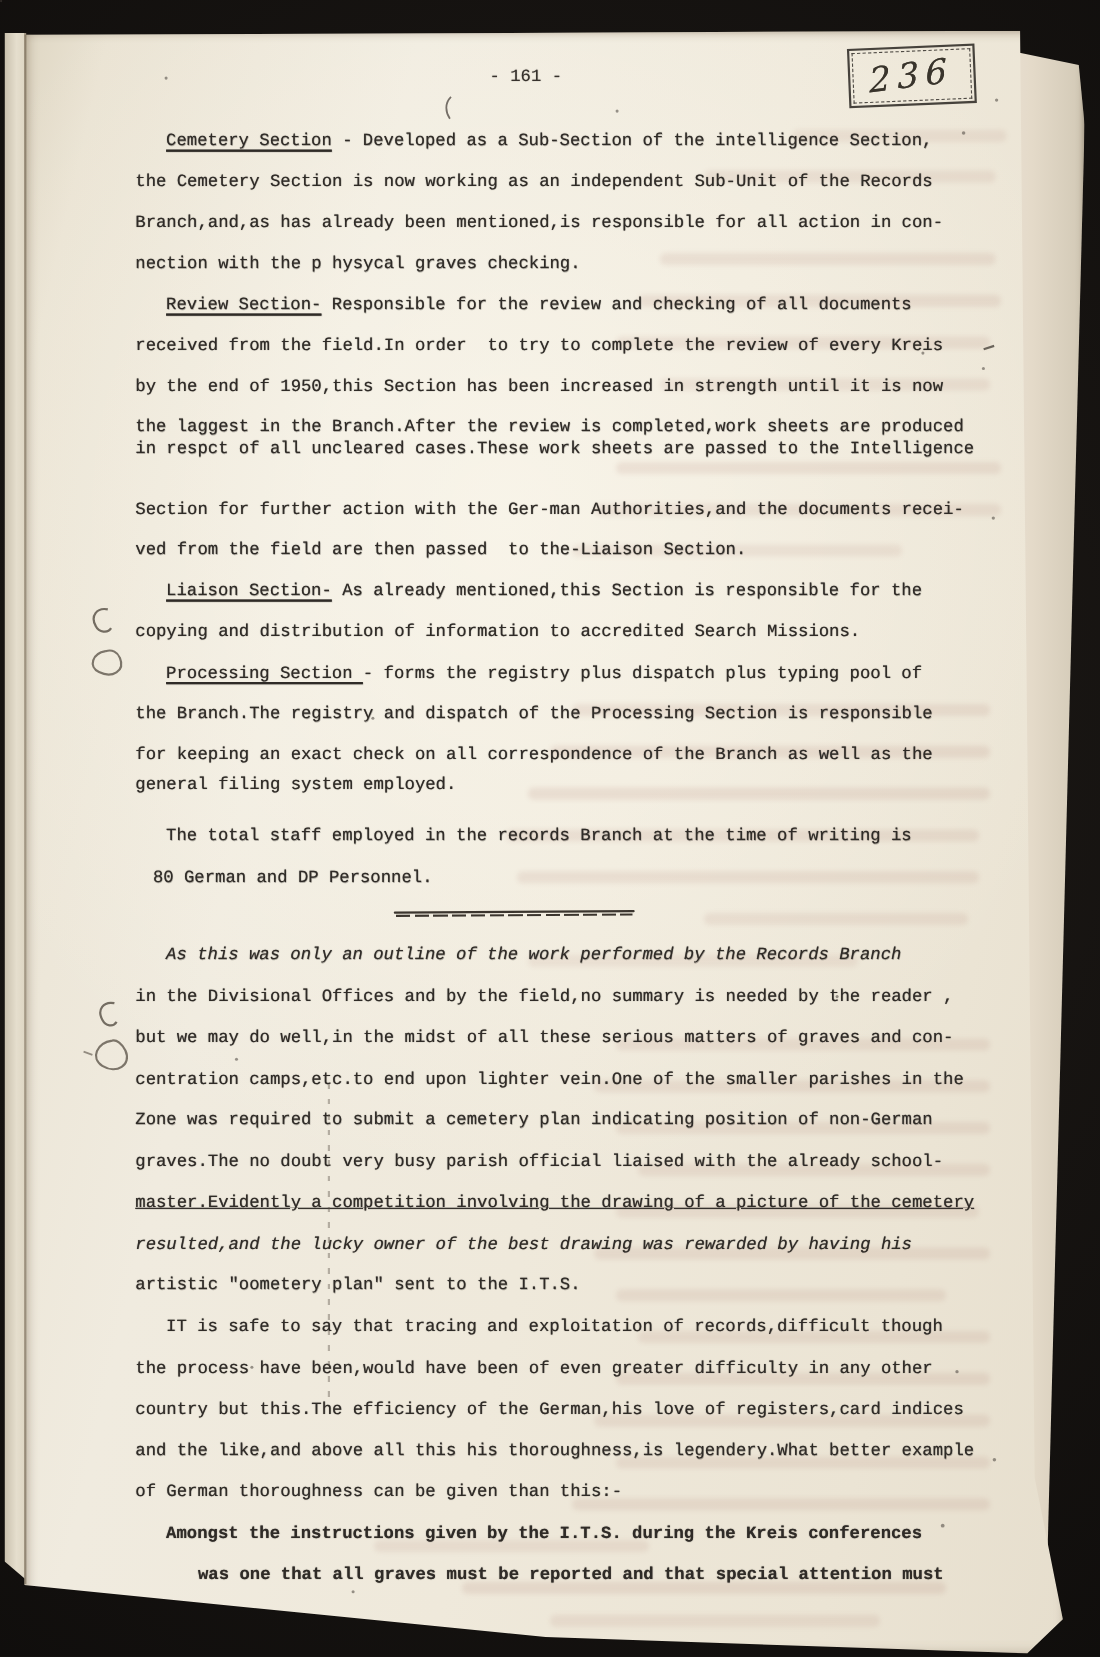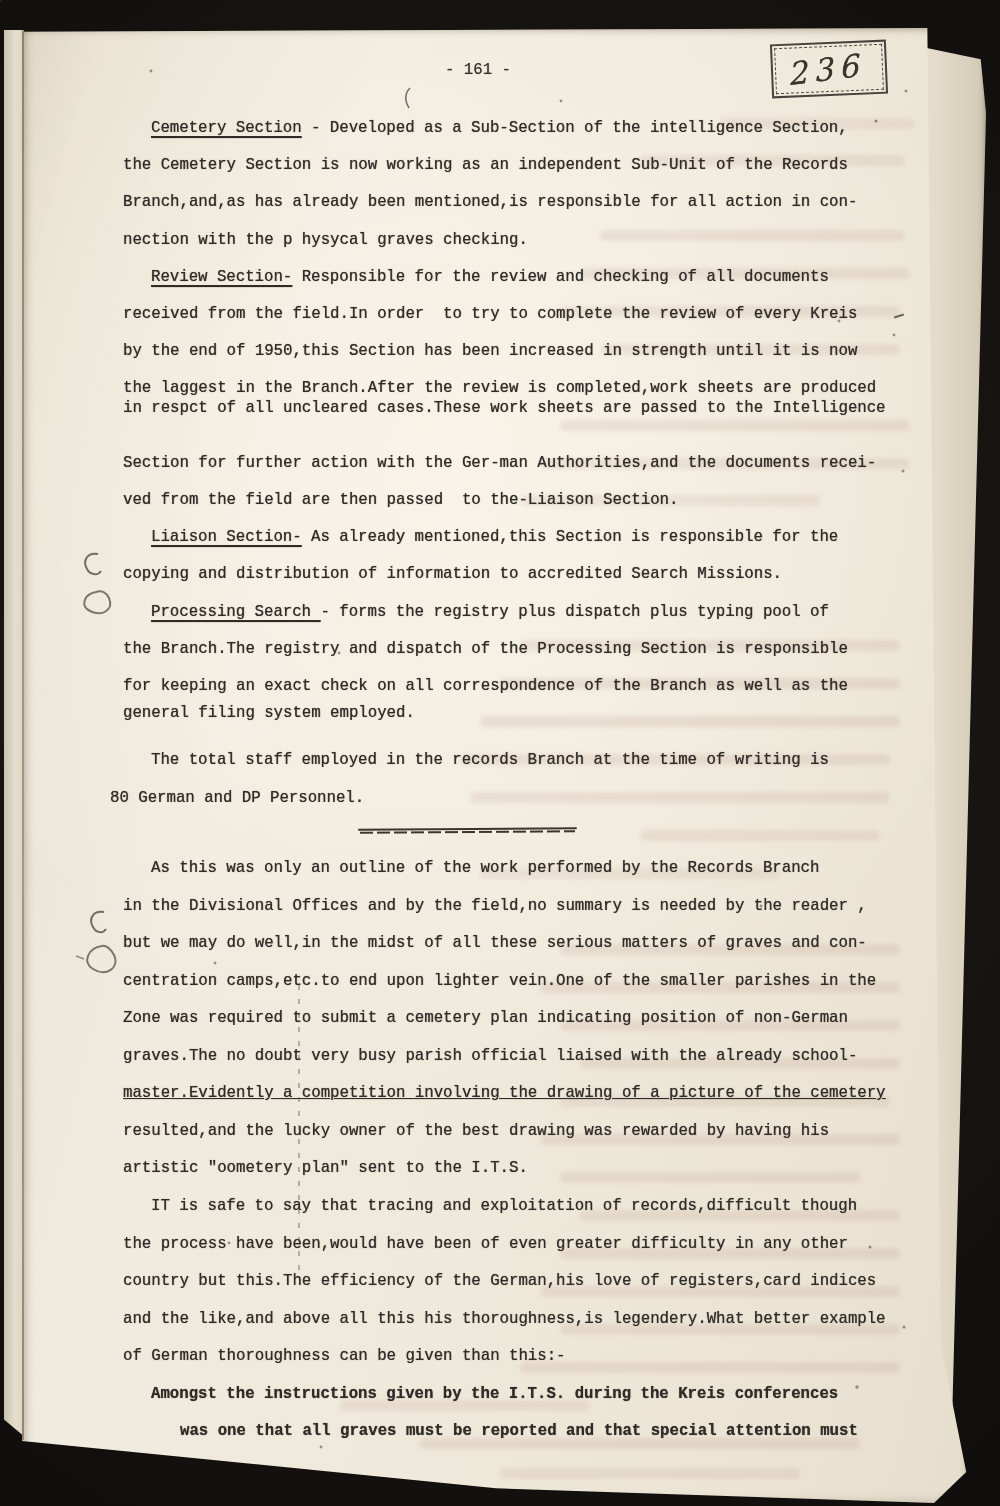--- a/index.html
+++ b/index.html
@@ -147,34 +147,34 @@
     <div class="tline" style="top: 228.6px; left: 123px;">nection with the p hysycal graves checking.</div>
     <div class="tline" style="top: 265.8px; left: 151px;"><span class="uline">Review Section-</span> Responsible for the review and checking of all documents</div>
     <div class="tline" style="top: 303px; left: 123px;">received from the field.In order  to try to complete the review of every Kreis</div>
     <div class="tline" style="top: 340.2px; left: 123px;">by the end of 1950,this Section has been increased in strength until it is now</div>
     <div class="tline" style="top: 377.4px; left: 123px;">the laggest in the Branch.After the review is completed,work sheets are produced</div>
     <div class="tline" style="top: 397px; left: 123px;">in respct of all uncleared cases.These work sheets are passed to the Intelligence</div>
     <div class="tline" style="top: 451.8px; left: 123px;">Section for further action with the Ger-man Authorities,and the documents recei-</div>
     <div class="tline" style="top: 489px; left: 123px;">ved from the field are then passed  to the-Liaison Section.</div>
     <div class="tline" style="top: 526.2px; left: 151px;"><span class="uline">Liaison Section-</span> As already mentioned,this Section is responsible for the</div>
     <div class="tline" style="top: 563.4px; left: 123px;">copying and distribution of information to accredited Search Missions.</div>
-    <div class="tline" style="top: 600.6px; left: 151px;"><span class="uline">Processing Search </span>- forms the registry plus dispatch plus typing pool of</div>
+    <div class="tline" style="top: 600.6px; left: 151px;"><span class="uline">Processing Section </span>- forms the registry plus dispatch plus typing pool of</div>
     <div class="tline" style="top: 637.8px; left: 123px;">the Branch.The registry and dispatch of the Processing Section is responsible</div>
     <div class="tline" style="top: 675px; left: 123px;">for keeping an exact check on all correspondence of the Branch as well as the</div>
     <div class="tline" style="top: 702px; left: 123px;">general filing system employed.</div>
     <div class="tline" style="top: 749.4px; left: 151px;">The total staff employed in the records Branch at the time of writing is</div>
-    <div class="tline" style="top: 786.6px; left: 110px;">80 German and DP Personnel.</div>
-    <div class="tline" style="top: 857px; left: 151px;">As this was only an outline of the work performed by the Records Branch</div>
+    <div class="tline" style="top: 786.6px; left: 139px;">80 German and DP Personnel.</div>
+    <div class="tline" style="top: 857px; left: 151px; font-style: italic;">As this was only an outline of the work performed by the Records Branch</div>
     <div class="tline" style="top: 894.55px; left: 123px;">in the Divisional Offices and by the field,no summary is needed by the reader ,</div>
     <div class="tline" style="top: 932.1px; left: 123px;">but we may do well,in the midst of all these serious matters of graves and con-</div>
     <div class="tline" style="top: 969.65px; left: 123px;">centration camps,etc.to end upon lighter vein.One of the smaller parishes in the</div>
     <div class="tline" style="top: 1007.2px; left: 123px;">Zone was required to submit a cemetery plan indicating position of non-German</div>
     <div class="tline" style="top: 1044.75px; left: 123px;">graves.The no doubt very busy parish official liaised with the already school-</div>
     <div class="tline" style="top: 1082.3px; left: 123px; text-decoration: underline;">master.Evidently a competition involving the drawing of a picture of the cemetery</div>
-    <div class="tline" style="top: 1119.85px; left: 123px;">resulted,and the lucky owner of the best drawing was rewarded by having his</div>
+    <div class="tline" style="top: 1119.85px; left: 123px; font-style: italic;">resulted,and the lucky owner of the best drawing was rewarded by having his</div>
     <div class="tline" style="top: 1157.4px; left: 123px;">artistic "oometery plan" sent to the I.T.S.</div>
     <div class="tline" style="top: 1194.95px; left: 151px;">IT is safe to say that tracing and exploitation of records,difficult though</div>
     <div class="tline" style="top: 1232.5px; left: 123px;">the process have been,would have been of even greater difficulty in any other</div>
     <div class="tline" style="top: 1270.05px; left: 123px;">country but this.The efficiency of the German,his love of registers,card indices</div>
     <div class="tline" style="top: 1307.6px; left: 123px;">and the like,and above all this his thoroughness,is legendery.What better example</div>
     <div class="tline" style="top: 1345.15px; left: 123px;">of German thoroughness can be given than this:-</div>
     <div class="tline bold" style="top: 1382.7px; left: 151px;">Amongst the instructions given by the I.T.S. during the Kreis conferences</div>
     <div class="tline bold" style="top: 1420.25px; left: 180px;">was one that all graves must be reported and that special attention must</div>
   </div>
 

